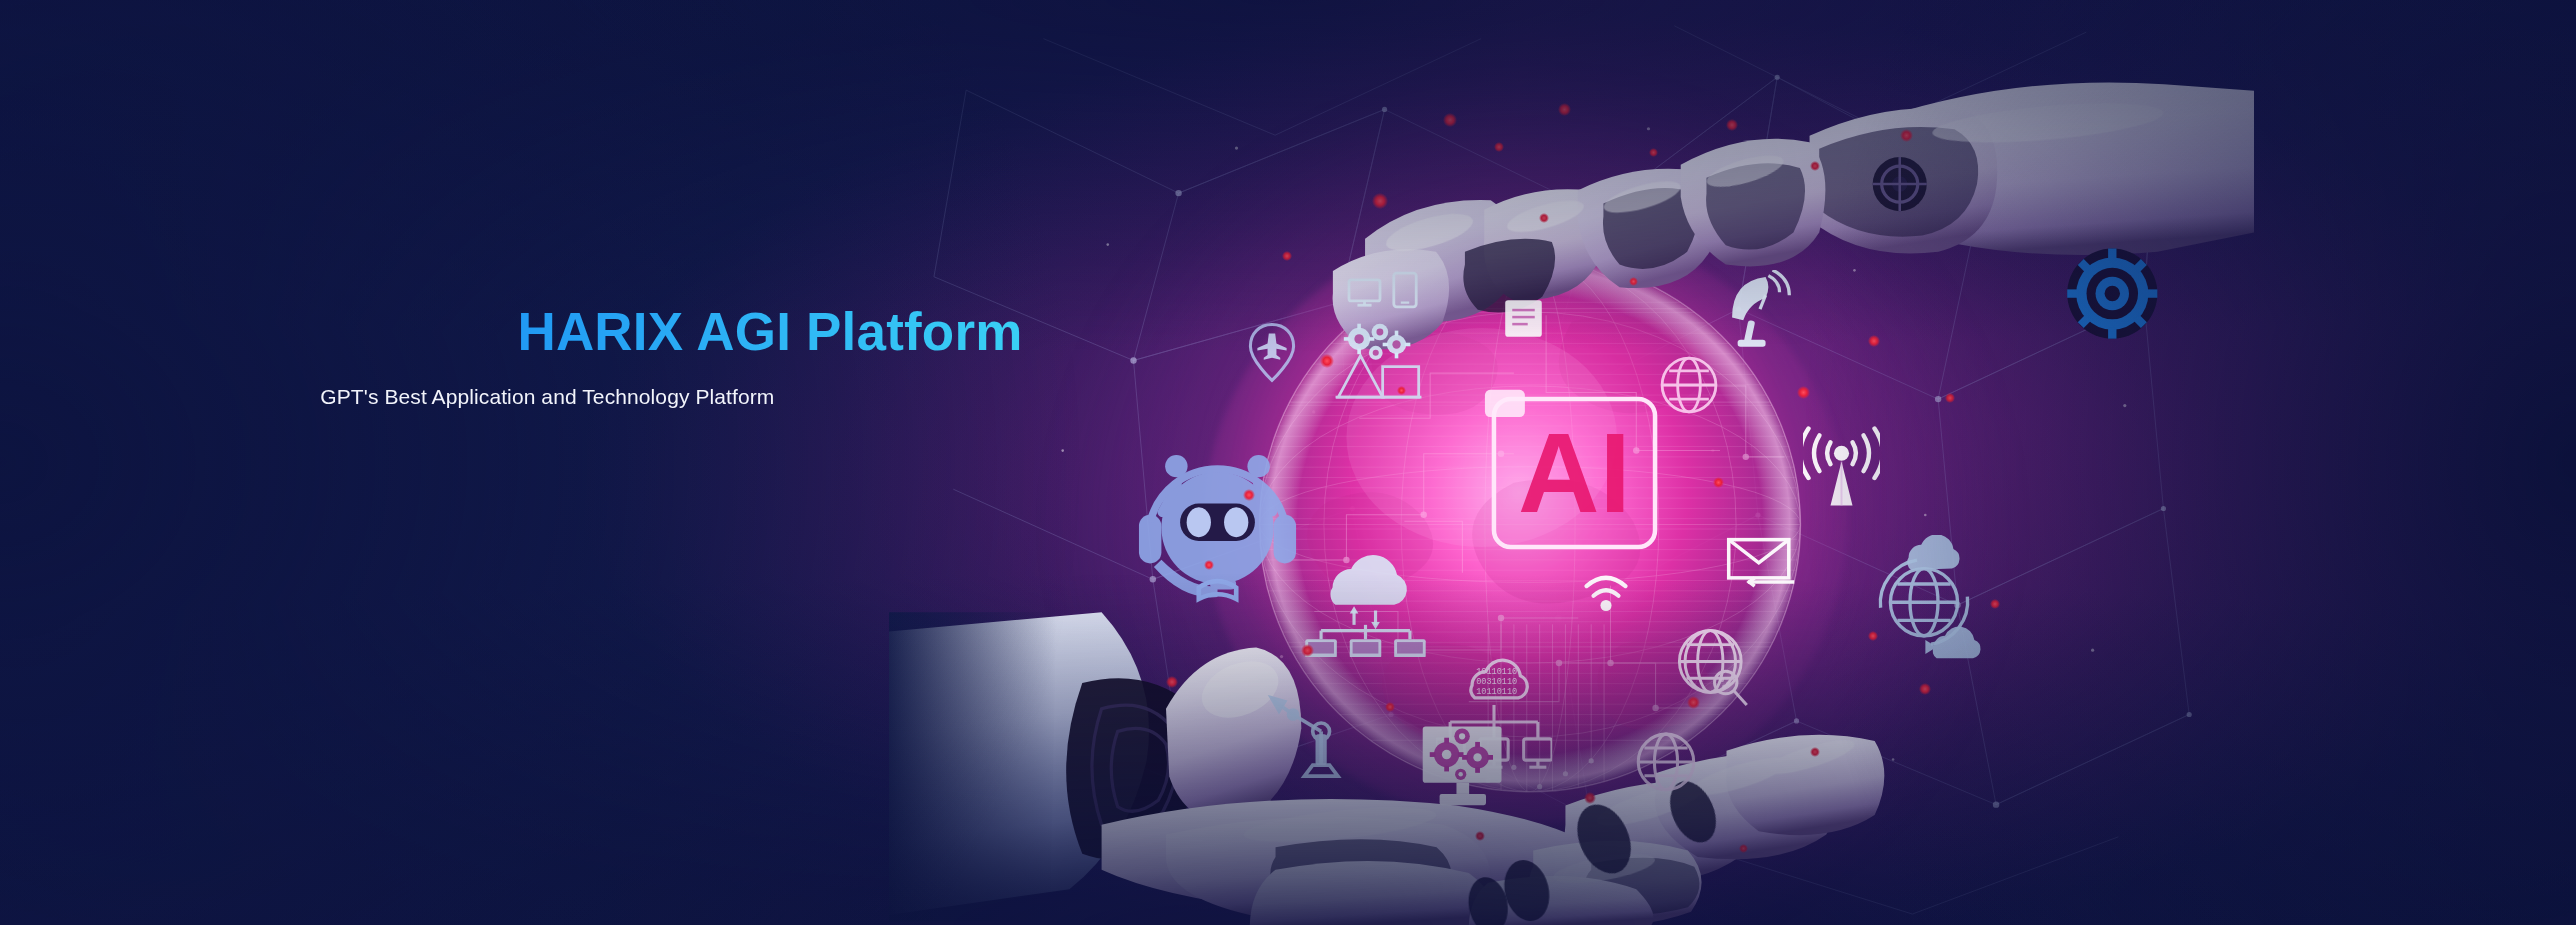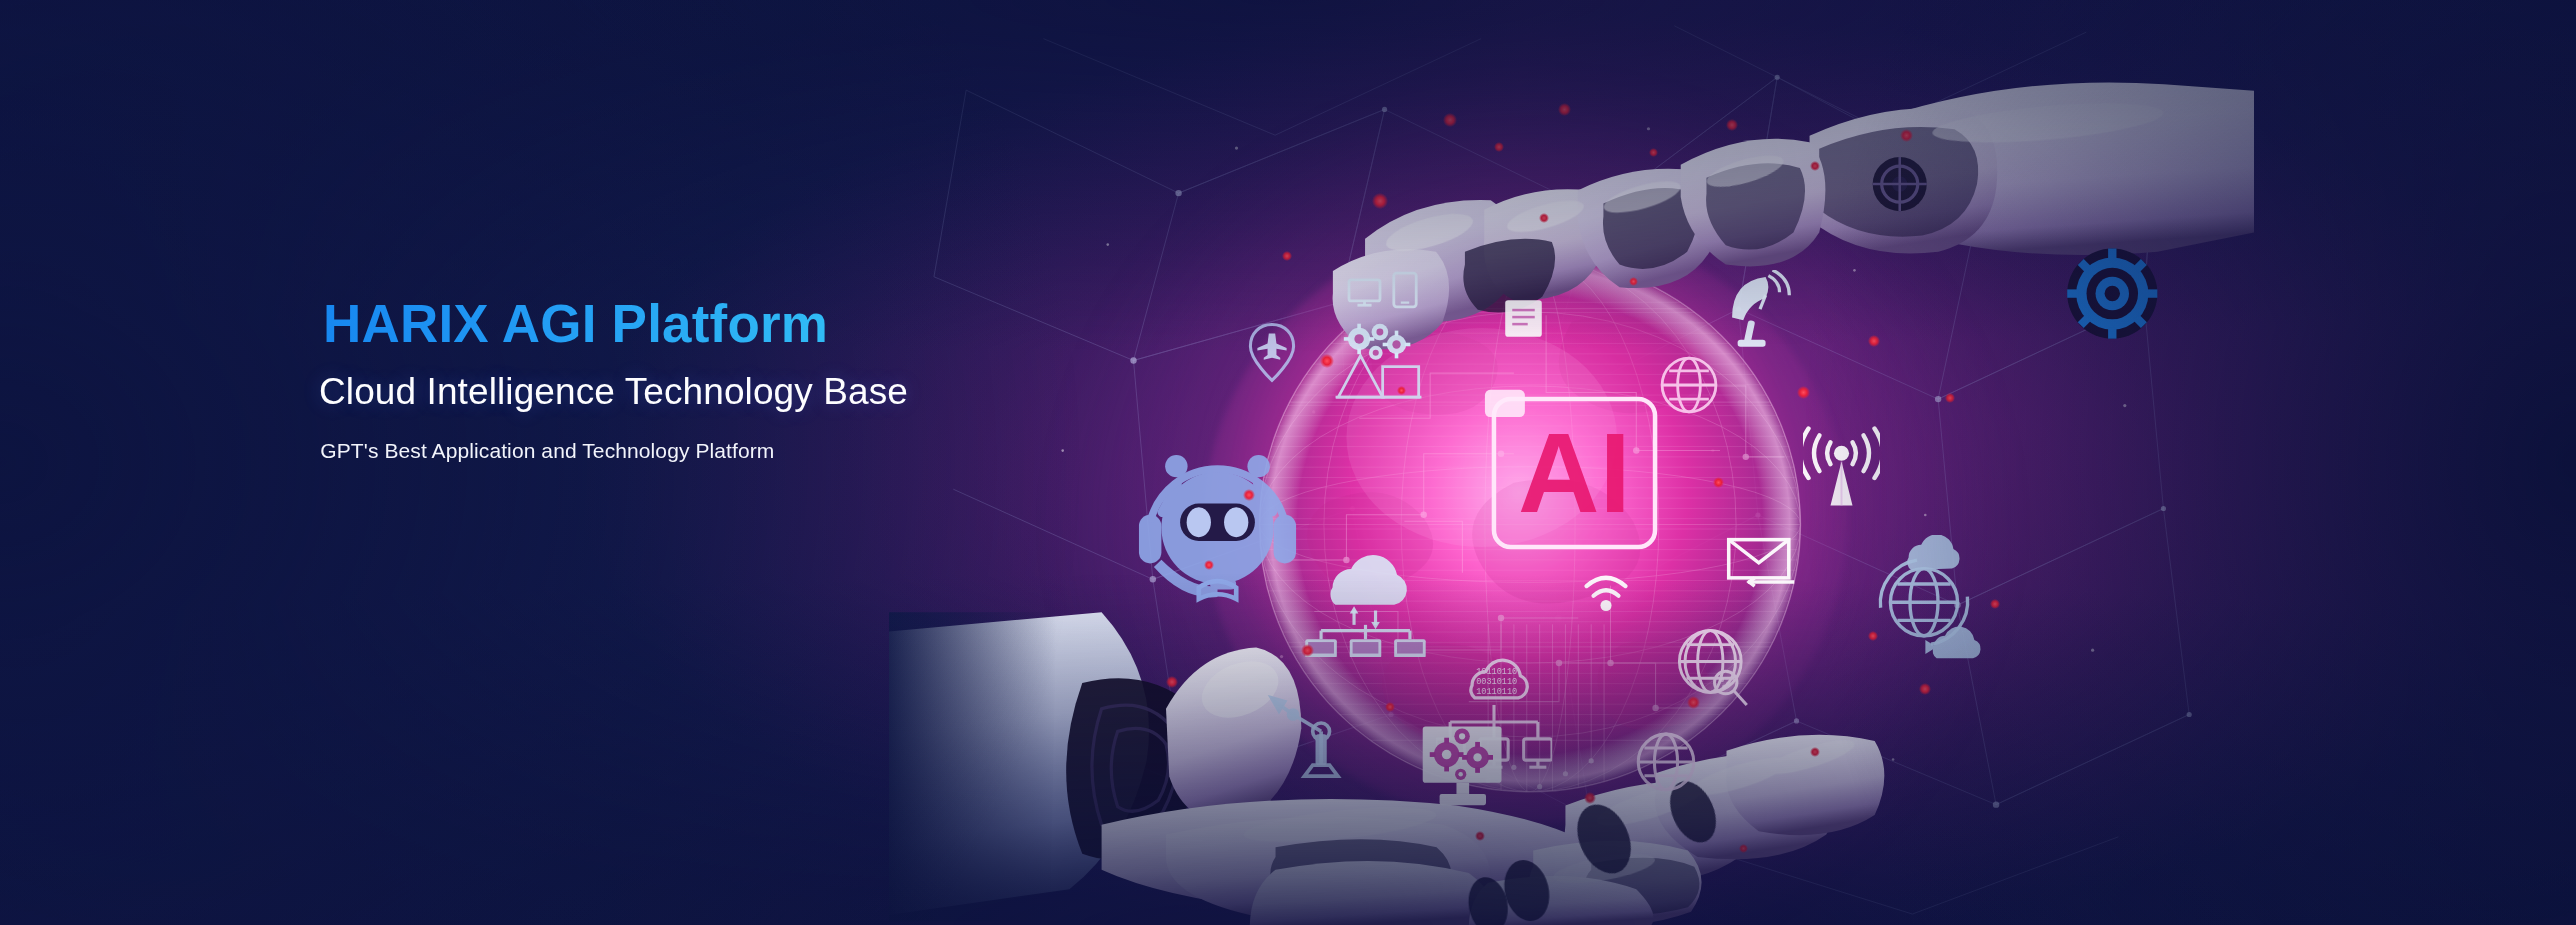--- a/index.html
+++ b/index.html
@@ -26,21 +26,21 @@
       radial-gradient(ellipse 100% 38% at 50% 100%, rgba(11,17,58,0.80) 0%, rgba(11,17,58,0.0) 100%);
   }
 
   
   .text-block{position:absolute;left:319px;top:293px;width:902px;}
   .title{
     font-size:53px;font-weight:bold;letter-spacing:0.2px;line-height:1.0;
     background:linear-gradient(90deg,#1787f0 0%,#219af4 22%,#2eb5f5 50%,#38cdf5 75%,#3fe2f6 100%);
     -webkit-background-clip:text;background-clip:text;color:transparent;
     -webkit-text-fill-color:transparent;
-    margin:4px;white-space:nowrap;
+    margin:12px;white-space:nowrap;text-align:center;
   }
   .subtitle{
     font-size:37px;font-weight:400;color:#fdfdff;margin:23px 0 0 0;
     line-height:1.05;white-space:nowrap;letter-spacing:0.1px;
     text-shadow:0 0 18px rgba(90,130,255,0.30);
   }
   .tagline{
     font-size:21px;font-weight:400;color:#f2f4fb;margin:27px 0 0 1.3px;
     line-height:1.1;white-space:nowrap;letter-spacing:0.1px;
   }
@@ -783,18 +783,17 @@
   <div class="spark" style="left:1739px;top:844px;width:9px;height:9px;"></div>
   <div class="spark" style="left:1539px;top:213px;width:10.3px;height:10.3px;"></div>
   <div class="spark" style="left:1629px;top:277px;width:9px;height:9px;"></div>
   <div class="spark" style="left:1713px;top:477px;width:11px;height:11px;"></div>
   <div class="spark" style="left:1868px;top:631px;width:9.7px;height:9.7px;"></div>
 
   <div class="bg-vignette"></div>
 
   <div class="text-block">
     <h1 class="title">HARIX AGI Platform</h1>
-    <div class="subtitle">Cloud Intelligence Technology Base</div>
     <div class="tagline">GPT's Best Application and Technology Platform</div>
   </div>
 
 </div>
 
 
 </body></html>

